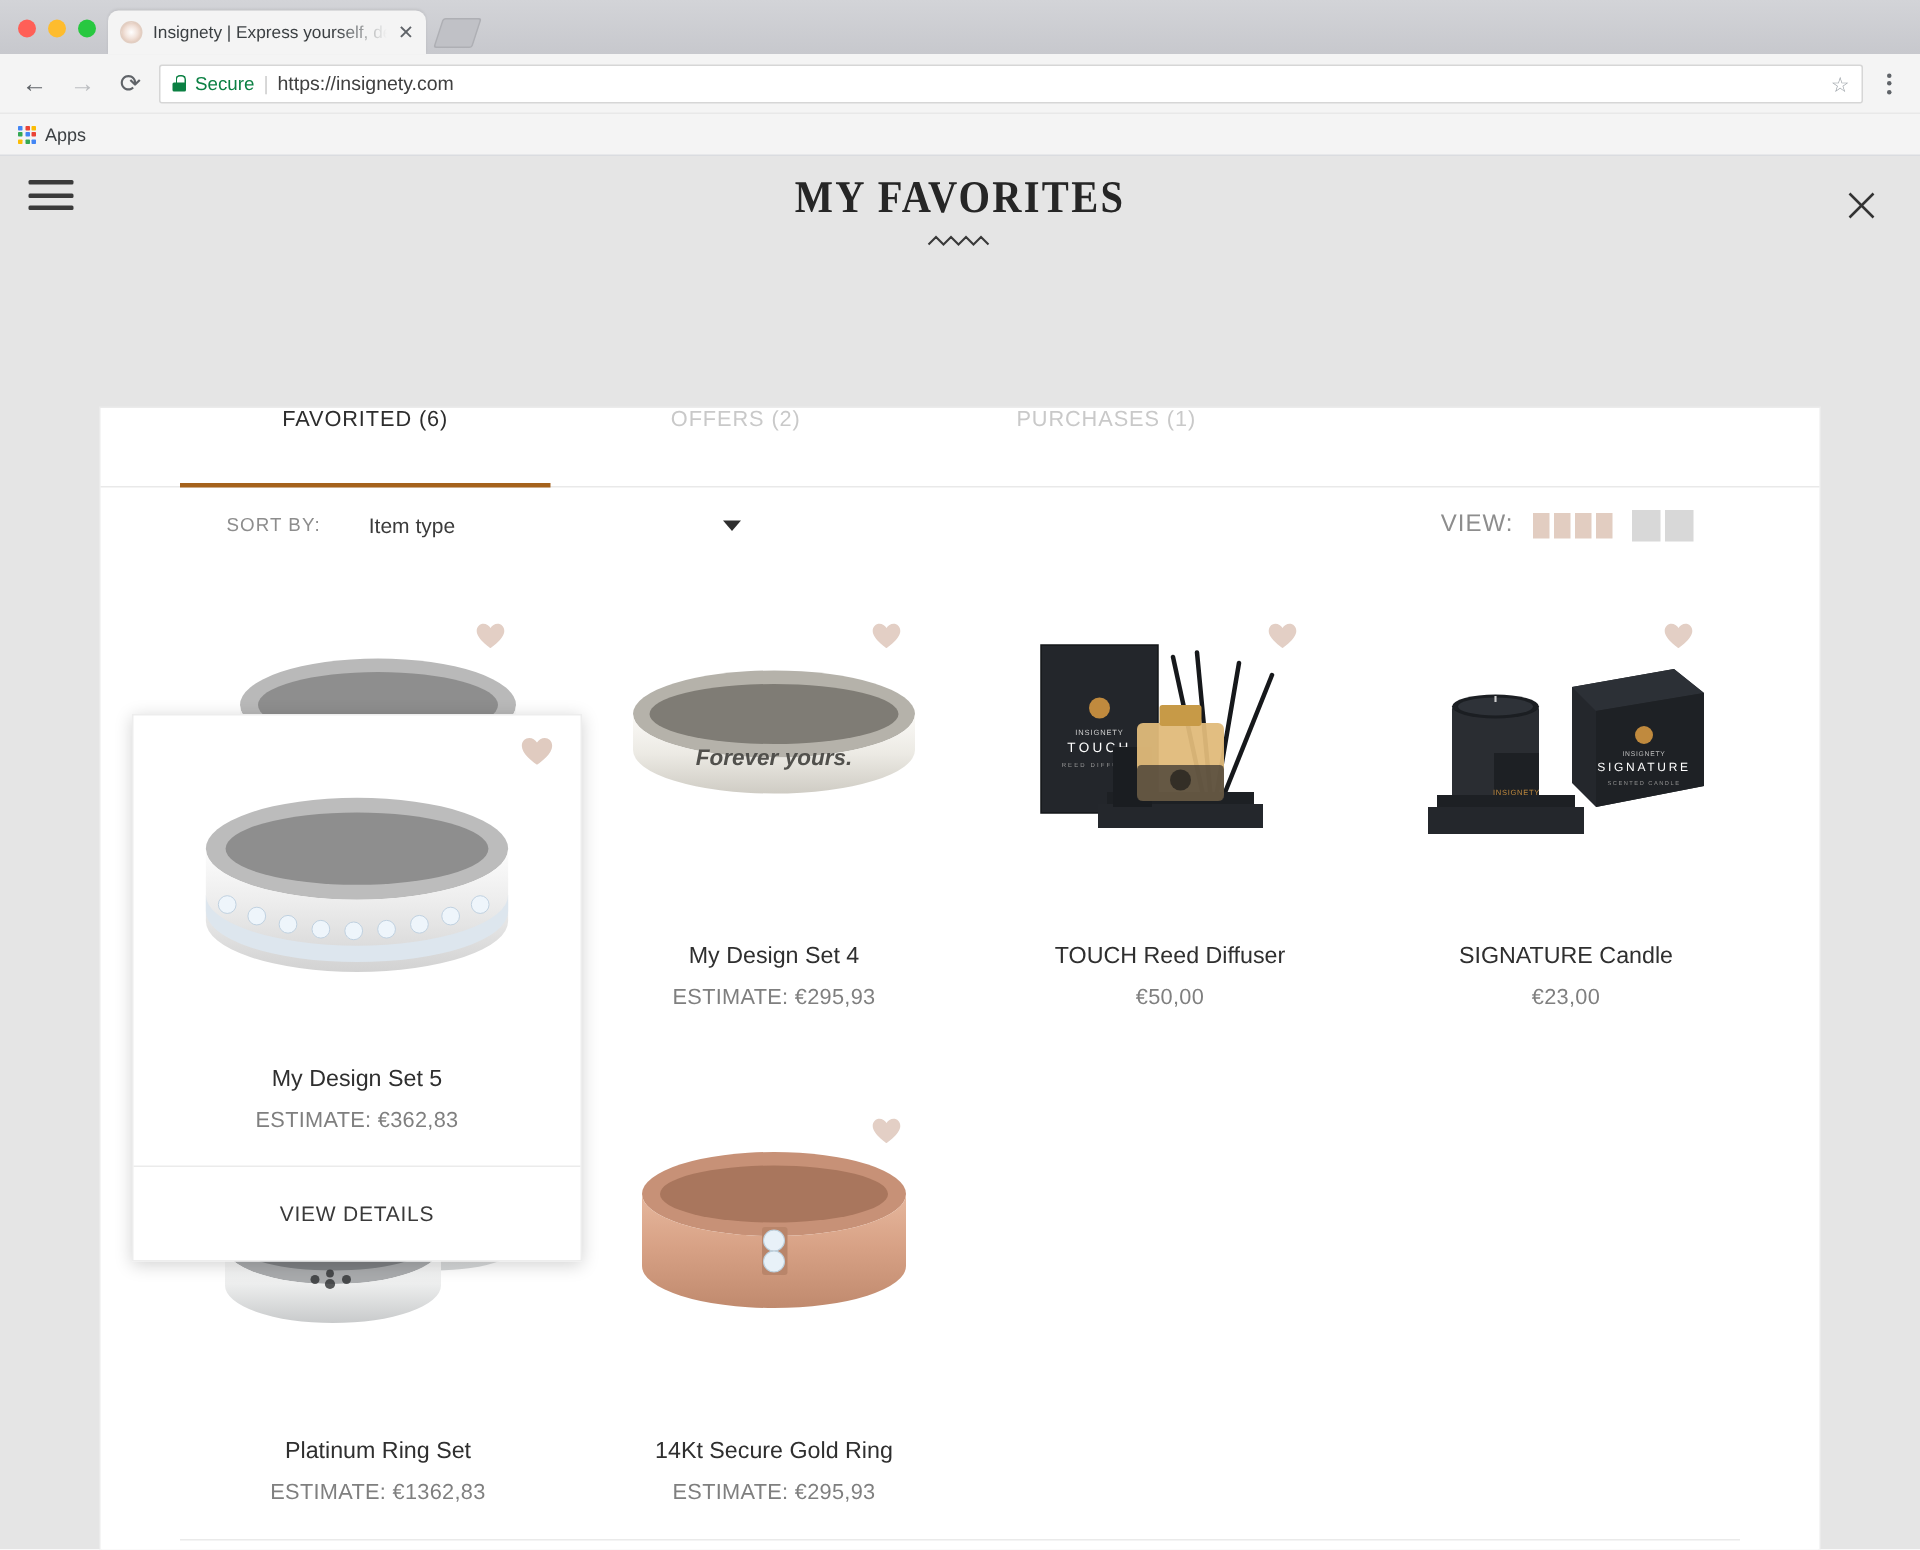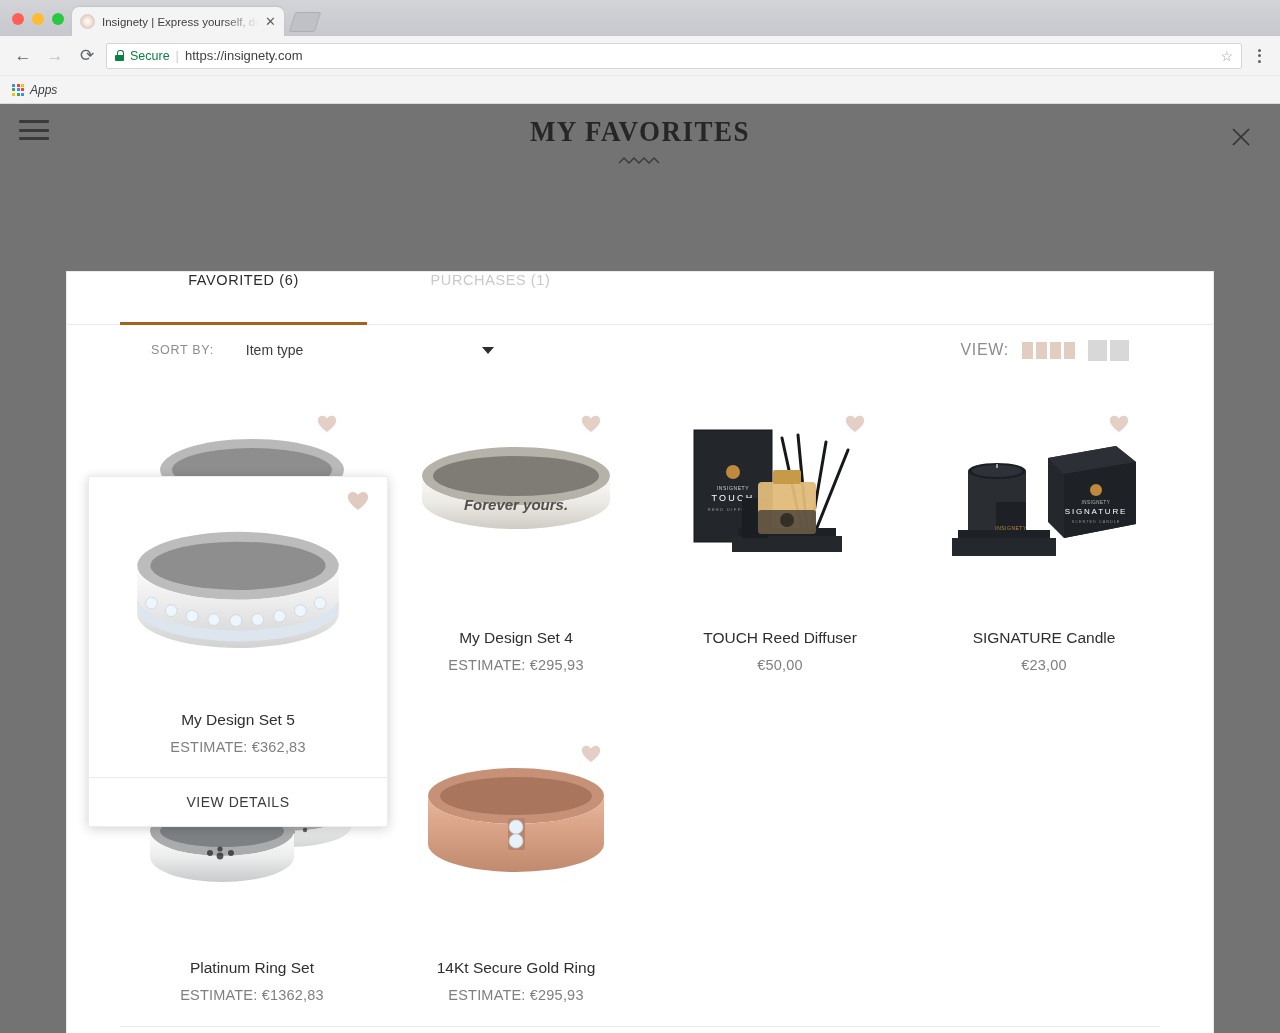--- a/index.html
+++ b/index.html
@@ -77,24 +77,24 @@
   .star { margin-left: auto; color: #9aa0a6; font-size: 14px; cursor: pointer; }
   .kebab { width: 22px; display:flex; flex-direction:column; align-items:center; gap:2.5px; cursor:pointer; }
   .kebab i { width:3px; height:3px; background:#5f6368; border-radius:50%; display:block; }
 
   .bookmarks {
     height: 28px; background: #f4f4f4; display: flex; align-items: center; gap: 6px;
     padding: 0 12px; border-bottom: 1px solid #dadce0;
   }
   .apps-grid { display:grid; grid-template-columns:repeat(3,3px); grid-template-rows:repeat(3,3px); gap:1.5px; }
   .apps-grid i { width:3px;height:3px;display:block;border-radius:.5px; }
-  .apps-label { font-size: 12px; color: #3c4043; font-style: italic; }
-
-  
-  .page { flex: 1; background: #737373; position: relative; overflow: hidden; }
+  .apps-label { font-size: 12px; color: #3c4043; }
+
+  
+  .page { flex: 1; background: #e5e5e5; position: relative; overflow: hidden; }
 
   .page-header { height: 66px; position: relative; }
   .hamburger {
     position: absolute; left: 19px; top: 16px; width: 30px; height: 20px;
     display: flex; flex-direction: column; justify-content: space-between; cursor: pointer;
   }
   .hamburger span { display:block; height: 3px; background: #3a3a3a; border-radius: 1px; }
 
   .page-title-wrap { position: absolute; left: 0; right: 0; top: 12px; text-align: center; }
   .page-title {
@@ -162,21 +162,21 @@
     position: absolute; left: 21px; top: 101px; width: 300px;
     background: #fff;
     box-shadow: 0 2px 11px rgba(0,0,0,.18);
     border: 1px solid #ededed;
     z-index: 20;
   }
   .card-hover .hv-body { padding: 16px 0 22px; position: relative; }
   .card-hover .heart { position: absolute; right: 18px; top: 14px; }
   .card-hover .prod-img { height: 196px; }
   .card-hover .prod-name { margin-top: 22px; }
-  .hv-actions { display: flex; border-top: 1px solid #ebebeb; height: 49px; }
+  .hv-actions { display: flex; border-top: 1px solid #ebebeb; height: 63px; }
   .hv-btn {
     flex: 1; display: flex; align-items: center; justify-content: center;
     font-size: 14px; letter-spacing: .5px; color: #3a3a3a; cursor: pointer;
   }
   .hv-btn.design { color: #b5762a; border-left: 1px solid #ebebeb; }
 
   
   .panel-footer { position: absolute; left: 53px; right: 53px; bottom: 0; height: 76px; border-top: 1px solid #eaeaea; }
   .footer-actions { display: flex; align-items: center; justify-content: flex-end; gap: 0; height: 76px; }
 </style>
@@ -252,20 +252,23 @@
           <line x1="19" y1="3" x2="3" y2="19" stroke="#333" stroke-width="1.7"></line>
         </svg>
       </div>
     </div>
 
     <div class="panel">
 
       <div class="tabs">
         <div class="tabitem active">
           <span>FAVORITED (6)</span>
+        </div>
+        <div class="tabitem">
+          <span>OFFERS (2)</span>
         </div>
         <div class="tabitem">
           <span>PURCHASES (1)</span>
         </div>
       </div>
 
       <div class="sortbar">
         <span class="sort-label">SORT BY:</span>
         <div class="sort-select">
           <span class="sort-value">Item type</span>

